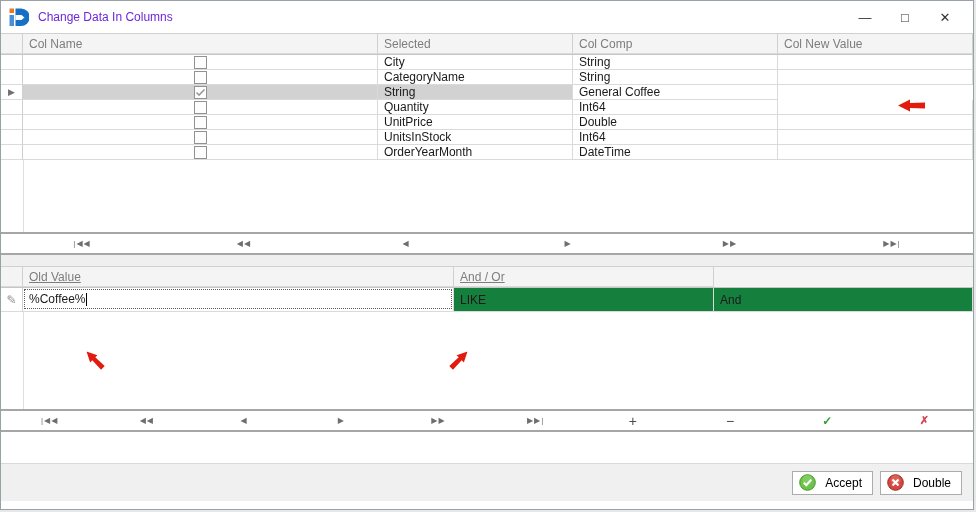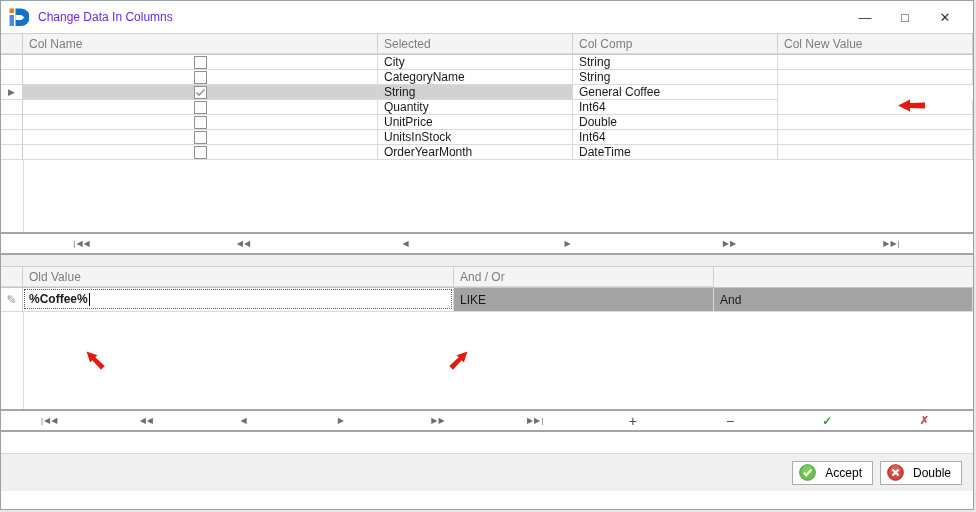--- a/index.html
+++ b/index.html
@@ -27,37 +27,37 @@
   .current .cell{background:#d2d2d2;}
   .current .ind{background:#fff;}
   .current .cell.white{background:#fff;}
   .marker{color:#707070;font-size:9px;line-height:1;}
   .checkbox{width:13px;height:13px;border:1px solid #919191;background:#fdfdfd;display:flex;align-items:center;justify-content:center;box-sizing:border-box;}
   .checkbox svg{display:block;}
   .empty-rail{position:relative;background:#fff;}
   .rail{position:absolute;left:0;top:0;width:22px;height:100%;border-right:1px solid #dedede;}
 
   
-  .blue{background:#a3a3a3;}
+  .blue{background:#15803d;}
   .oldcell{position:relative;padding:0;background:#fff;}
-  .editbox{position:absolute;left:1px;top:1px;right:1px;bottom:2px;border:1px dotted #5a5a5a;background:#fff;display:flex;align-items:center;padding-left:4px;font-weight:bold;}
+  .editbox{position:absolute;left:1px;top:1px;right:1px;bottom:2px;border:1px dotted #5a5a5a;background:#fff;display:flex;align-items:center;padding-left:4px;}
   .caret{display:inline-block;width:1px;height:13px;background:#000;margin-left:1px;}
   .pencil{color:#8d8d8d;font-size:12px;line-height:1;}
 
   
   .nav{display:flex;background:#fff;border-top:2px solid #a6a6a6;border-bottom:2px solid #a6a6a6;height:19px;}
   .nav-btn{flex:1;display:flex;align-items:center;justify-content:center;color:#6e6e6e;font-size:8px;letter-spacing:1px;cursor:default;}
   .nav-btn.plusminus{font-size:14px;color:#4c4c4c;letter-spacing:0;}
   .nav-btn.ok{font-size:12px;color:#2f9c3f;font-weight:bold;letter-spacing:0;}
   .nav-btn.no{font-size:11px;color:#d24854;font-weight:bold;letter-spacing:0;}
 
   .gap{height:11px;background:#efefef;}
 
   
-  .footer{position:absolute;left:0;right:0;bottom:18px;height:38px;background:#f0f0f0;border-top:1px solid #d9d9d9;display:flex;align-items:center;justify-content:flex-end;gap:7px;padding-right:11px;box-sizing:border-box;}
+  .footer{position:absolute;left:0;right:0;bottom:8px;height:38px;background:#f0f0f0;border-top:1px solid #d9d9d9;display:flex;align-items:center;justify-content:flex-end;gap:7px;padding-right:11px;box-sizing:border-box;}
   .btn{display:flex;align-items:center;gap:9px;height:24px;min-width:73px;background:#fff;border:1px solid #acacac;padding:0 10px 0 6px;font-size:12px;color:#000;cursor:default;box-sizing:border-box;}
 
   
   .arrow{position:absolute;pointer-events:none;}
 </style>
 </head>
 <body>
 
 <div class="window">
 
@@ -170,21 +170,21 @@
       <div class="nav-btn">◀</div>
       <div class="nav-btn">▶</div>
       <div class="nav-btn">▶▶</div>
       <div class="nav-btn">▶▶|</div>
     </div>
   </div>
 
   <div class="gap"></div>
 
   <div>
-    <div class="grid-row g2 hdr" style="height:22px;">
+    <div class="grid-row g2 hdr" style="height:22px;text-decoration:underline;">
       <div class="cell ind"></div>
       <div class="cell">Old Value</div>
       <div class="cell">And / Or</div>
     </div>
 
     <div class="grid-row g2 row row2">
       <div class="cell ind">
           <span class="pencil">✎</span>
         </div>
       <div class="cell oldcell">

